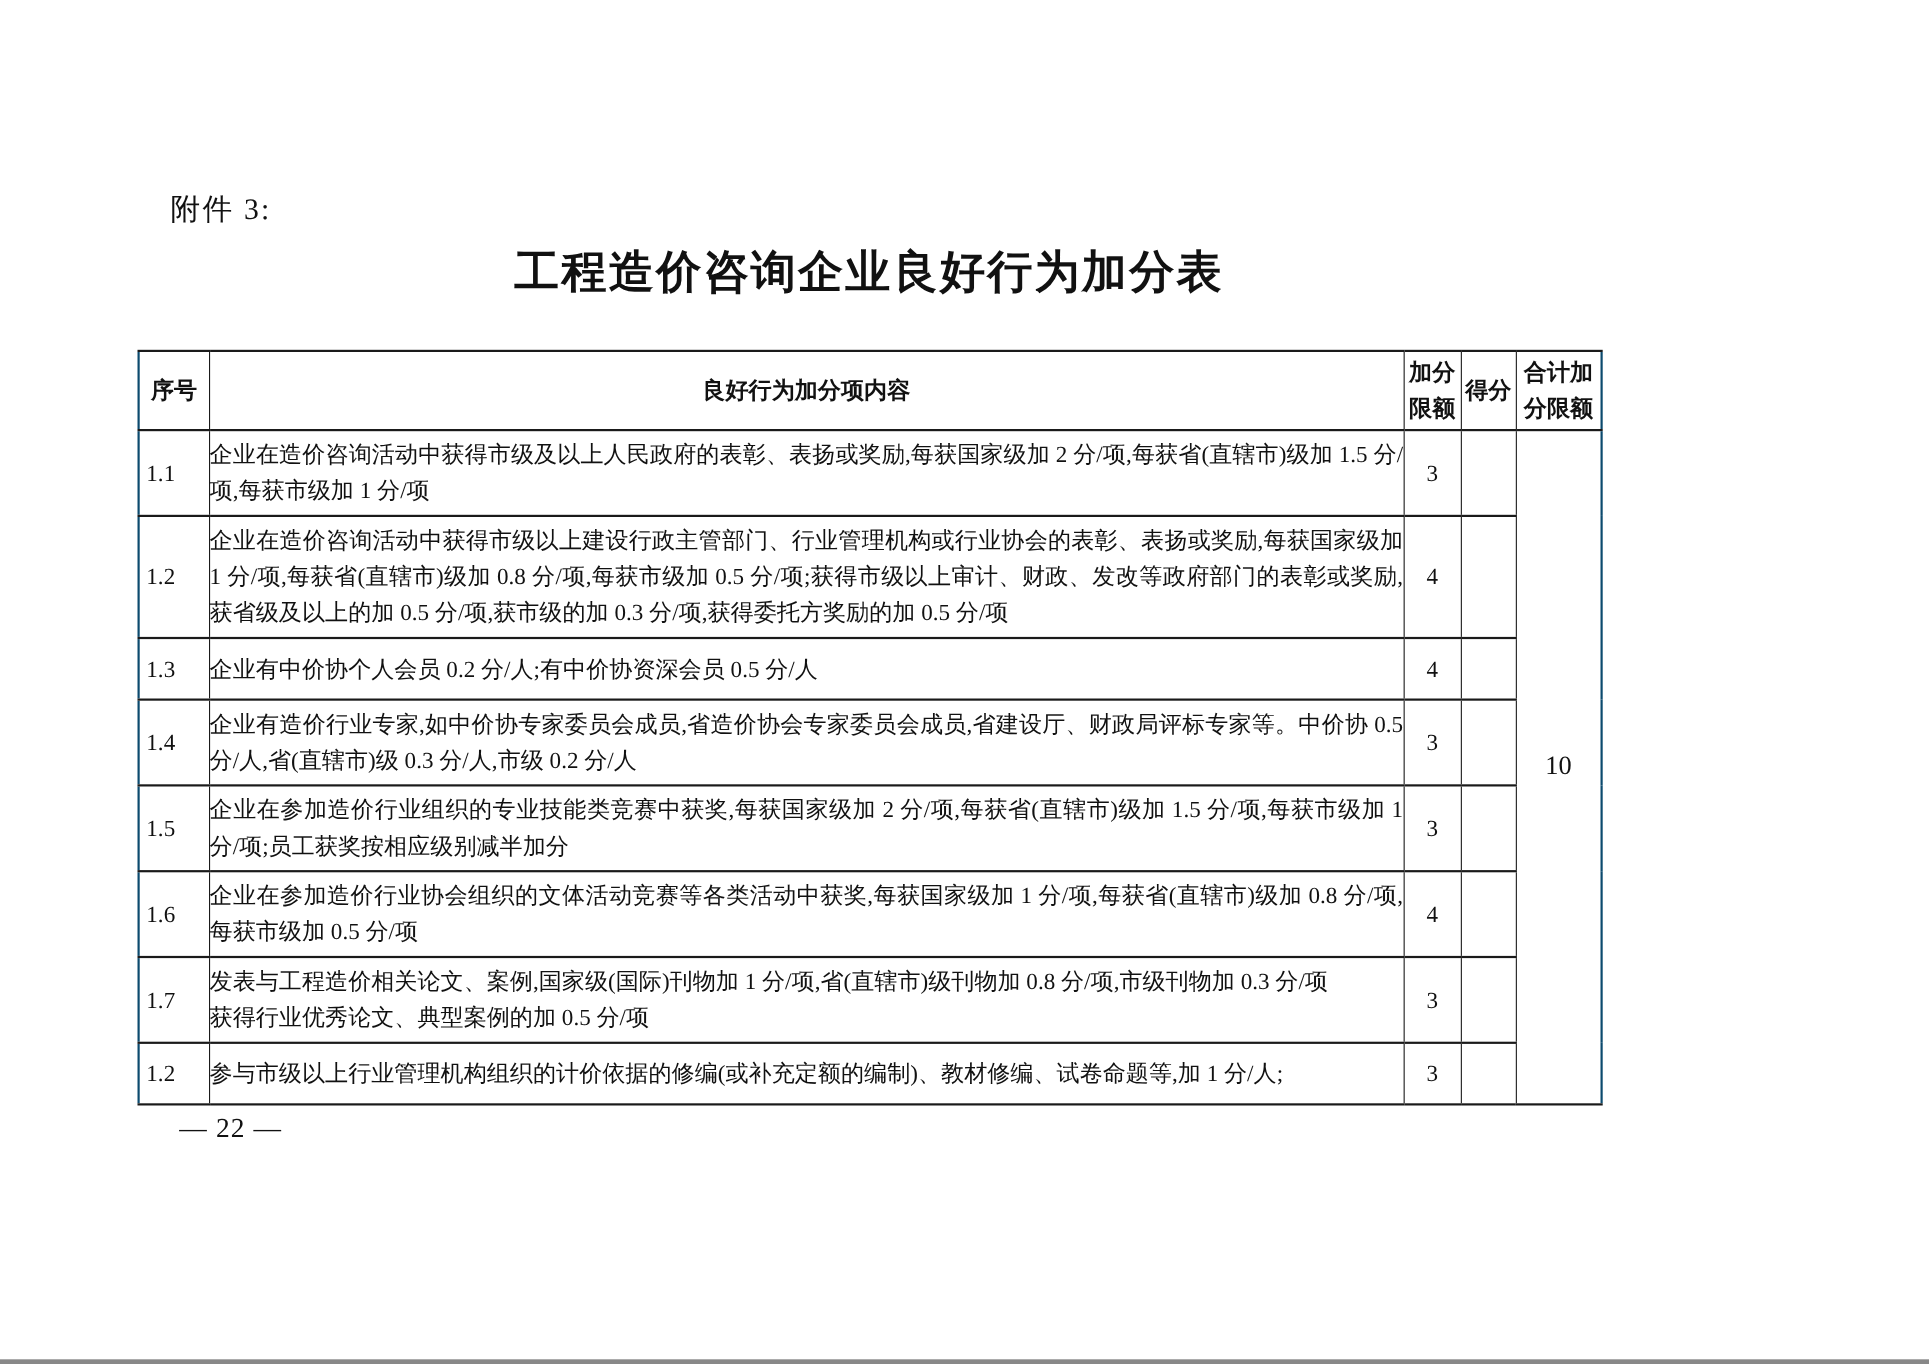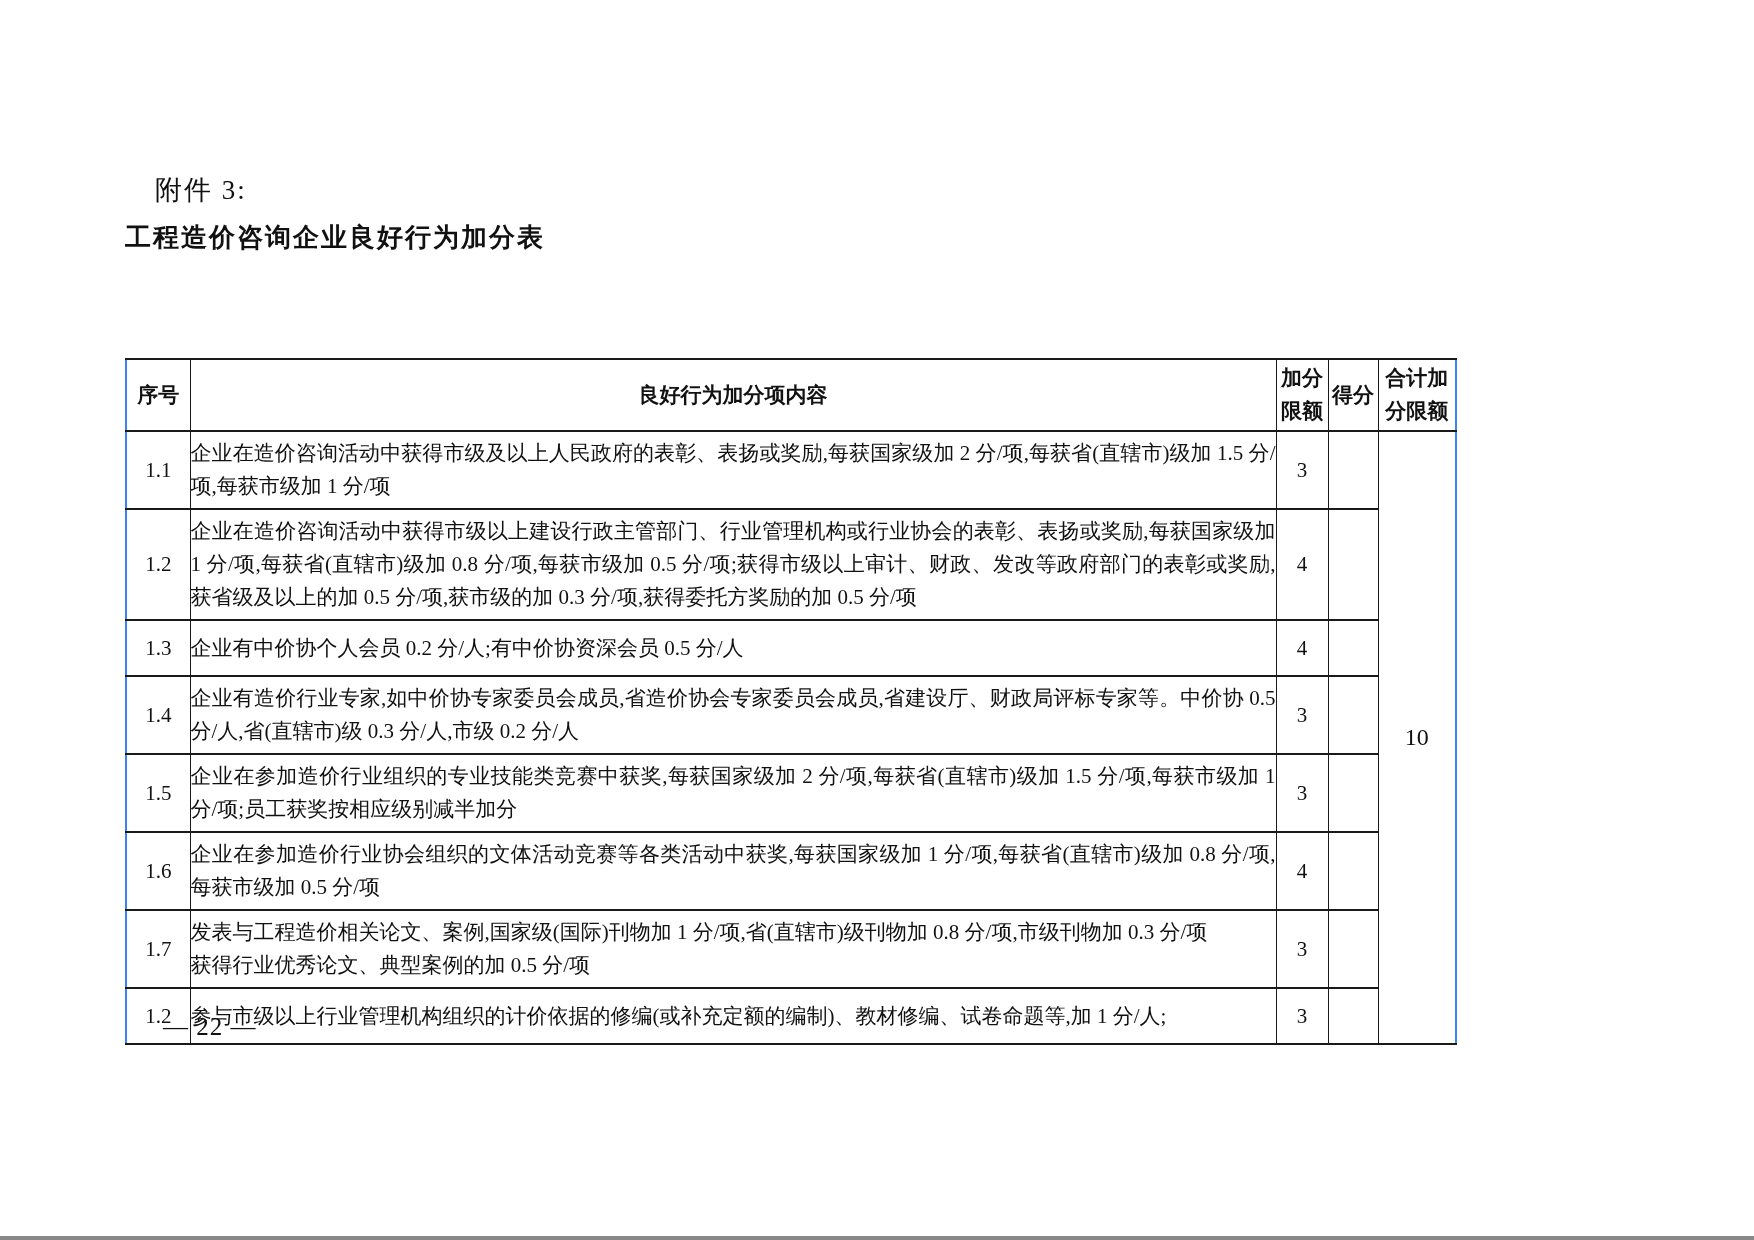--- a/index.html
+++ b/index.html
@@ -14,32 +14,32 @@
   .attachment-label{
     position:absolute;
     left:155px;top:172px;
     font-size:27px;
     letter-spacing:2px;
   }
   .doc-title{
     position:absolute;
     left:125px;top:220px;
     width:1330px;
-    font-size:26px;
+    text-align:center;
+    font-size:41px;
     font-weight:bold;
     letter-spacing:2px;
   }
   table.score-table{
     position:absolute;
     left:125px;top:318px;
     width:1330px;
     border-collapse:collapse;
     table-layout:fixed;
-    border:2px solid #3b82f6;
-    margin-top:40px;
+    border:2px solid #0c4a6e;
   }
   .score-table th,.score-table td{
     border:1px solid #1a1a1a;
     border-top-width:2px;
     border-bottom-width:2px;
     vertical-align:middle;
     font-size:21px;
     line-height:33px;
     padding:3px 6px;
   }
@@ -47,21 +47,21 @@
     font-weight:bold;
     text-align:center;
     padding:2px 3px;
     height:66px;
   }
   .col-idx{width:64px;}
   .col-content{width:1086px;}
   .col-limit{width:52px;}
   .col-score{width:50px;}
   .col-total{width:78px;}
-  td.cell-idx{text-align:center;}
+  td.cell-idx{}
   td.cell-content{
     text-align:justify;
     padding:3px 0;
     white-space:pre-line;
   }
   td.cell-num{text-align:center;}
   td.cell-total{text-align:center;font-size:24px;}
   tr.r1line td{height:48px;}
   tr.r2line td{height:70px;}
   tr.r3line td{height:103px;}

